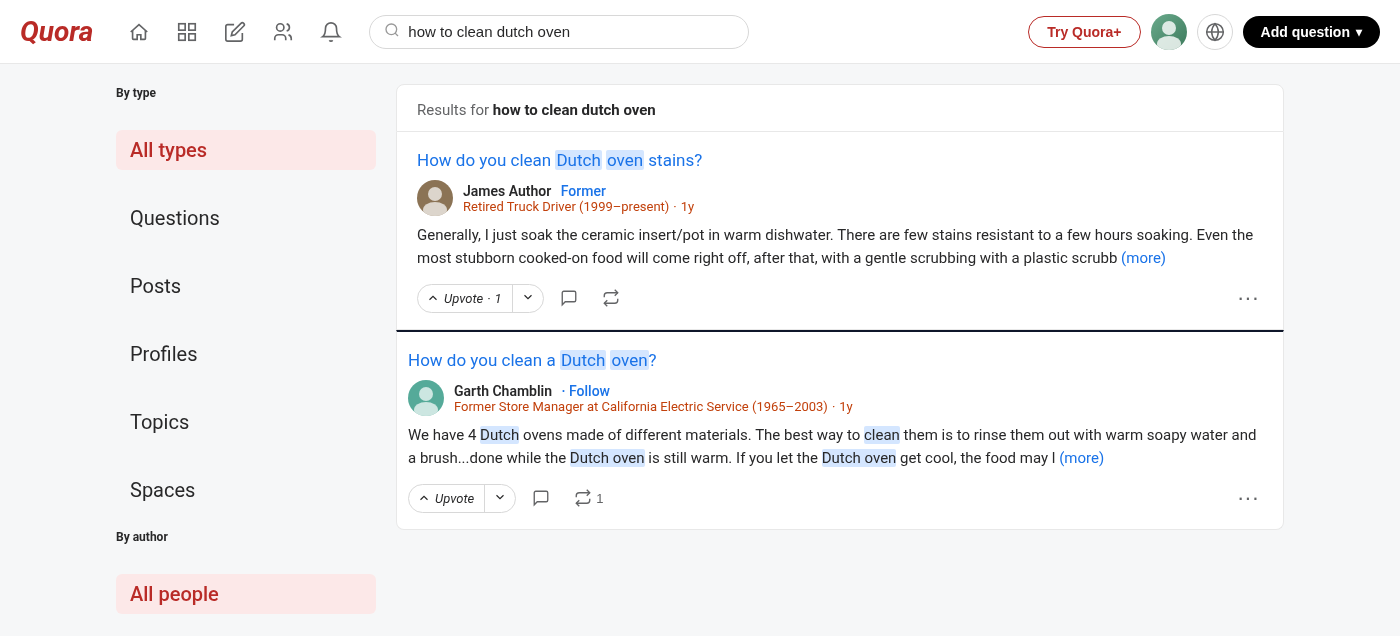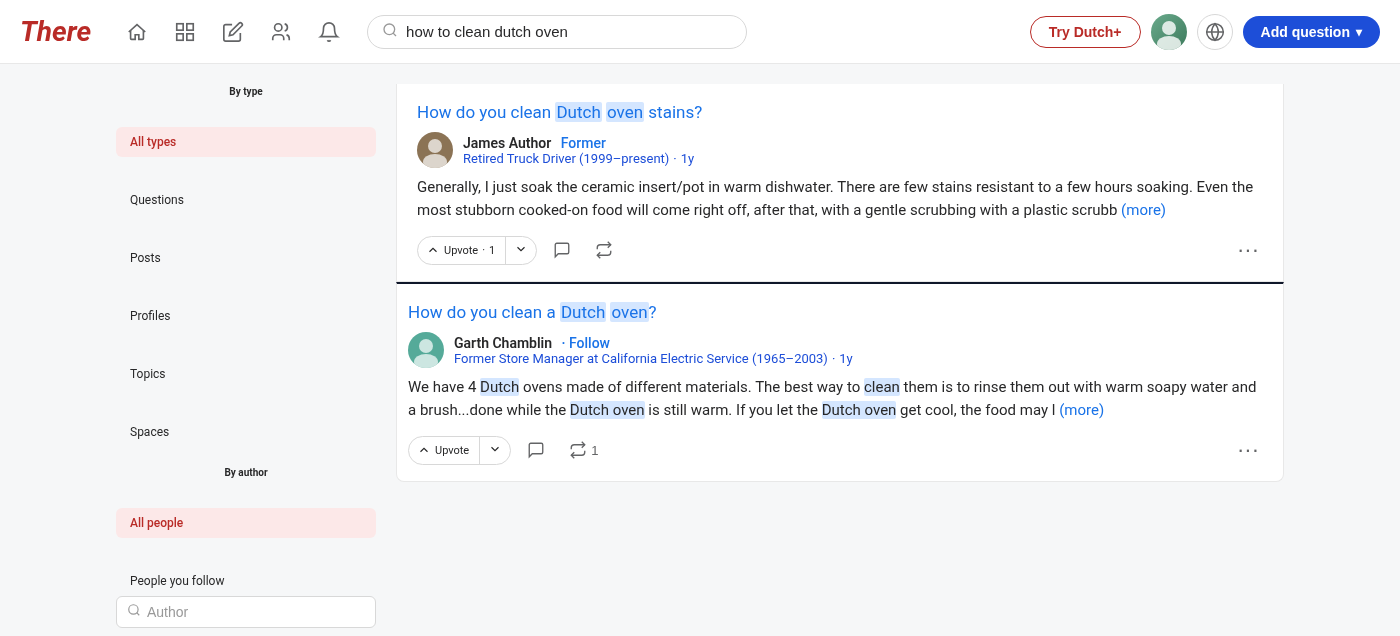--- a/index.html
+++ b/index.html
@@ -89,21 +89,21 @@
       font-size: 14px; color: #fff; font-weight: 600;
     }
     .globe-btn {
       width: 36px; height: 36px;
       border-radius: 50%; border: 1.5px solid #d8d8d8;
       background: #fff; cursor: pointer;
       display: flex; align-items: center; justify-content: center;
       font-size: 18px; color: #636466;
     }
     .add-question-btn {
-      background: #1d4ed8;
+      background: #000000;
       color: #fff;
       border: none;
       border-radius: 20px;
       padding: 8px 18px;
       font-size: 14px;
       font-weight: 600;
       cursor: pointer;
       display: flex;
       align-items: center;
       gap: 6px;
@@ -121,33 +121,32 @@
 
     
     .sidebar {
       width: 260px;
       flex-shrink: 0;
     }
     .filter-section {
       margin-bottom: 18px;
     }
     .filter-section-title {
-      font-size: 10px;
+      font-size: 12px;
       font-weight: 700;
       color: #282829;
       margin-bottom: 8px;
       padding: 2px 0;
-      text-align: center;
     }
     .filter-item {
       display: block;
       padding: 8px 14px;
       border-radius: 6px;
       cursor: pointer;
-      font-size: 12px;
+      font-size: 20px;
       color: #282829;
       text-decoration: none;
       transition: background 0.15s;
       margin-top: 28px;
     }
     .filter-item.active {
       background: #fce8e8;
       color: #b92b27;
       font-weight: 500;
     }
@@ -212,21 +211,21 @@
       width: 36px; height: 36px; border-radius: 50%;
       background: #6ca; flex-shrink: 0;
       overflow: hidden; display: flex; align-items: center;
       justify-content: center; color: #fff; font-weight: 600; font-size: 14px;
     }
     .author-avatar.green { background: #5a9; }
     .author-avatar.brown { background: #8b7355; }
     .author-info { font-size: 14px; }
     .author-name { font-weight: 600; color: #282829; }
     .follow-link { color: #1a73e8; font-weight: 500; margin-left: 6px; cursor: pointer; }
-    .author-meta { color: #1d4ed8; font-size: 13px; }
+    .author-meta { color: #c2410c; font-size: 13px; }
     .author-meta .dot { margin: 0 4px; }
 
     .result-text {
       font-size: 15px;
       color: #282829;
       line-height: 1.5;
       margin-bottom: 12px;
     }
     .result-text .highlight { background: #d4e6ff; border-radius: 2px; }
     .result-text .more-link { color: #1a73e8; cursor: pointer; }
@@ -235,23 +234,24 @@
       display: flex;
       align-items: center;
       gap: 8px;
     }
     .vote-btn {
       display: flex;
       border: 1.5px solid #d8d8d8;
       border-radius: 20px;
       background: #fff;
       cursor: pointer;
-      font-size: 11px;
+      font-size: 13px;
       color: #282829;
       overflow: hidden;
+      font-style: italic;
     }
     .vote-up {
       padding: 5px 10px 5px 8px;
       display: flex; align-items: center; gap: 4px;
     }
     .vote-down {
       padding: 5px 8px;
       border-left: 1.5px solid #d8d8d8;
     }
     .icon-btn {
@@ -264,21 +264,21 @@
       margin-left: auto;
       color: #636466; font-size: 22px; cursor: pointer;
       padding: 0 4px;
       background: none; border: none;
     }
   </style>
 </head>
 <body>
 
 <header class="header">
-  <div class="logo">There</div>
+  <div class="logo">Quora</div>
 
   <nav class="nav-icons">
     <button class="nav-icon-btn" title="Home">
       <svg width="22" height="22" viewBox="0 0 24 24" fill="none" stroke="currentColor" stroke-width="1.8">
           <path d="M3 12L12 4l9 8"></path>
           <path d="M5 10v9a1 1 0 001 1h4v-5h4v5h4a1 1 0 001-1v-9"></path>
         </svg>
     </button>
     <button class="nav-icon-btn" title="Feed">
       <svg width="22" height="22" viewBox="0 0 24 24" fill="none" stroke="currentColor" stroke-width="1.8">
@@ -314,21 +314,21 @@
     <span class="search-icon-svg">
       <svg width="16" height="16" viewBox="0 0 24 24" fill="none" stroke="currentColor" stroke-width="2">
           <circle cx="11" cy="11" r="8"></circle>
           <line x1="21" y1="21" x2="16.65" y2="16.65"></line>
         </svg>
     </span>
     <input type="text" value="how to clean dutch oven" style="">
   </div>
 
   <div class="header-right">
-    <button class="try-quora-btn">Try Dutch+</button>
+    <button class="try-quora-btn">Try Quora+</button>
     <div class="avatar-circle" style="background: linear-gradient(135deg,#6aaa8c,#3d7a5c);">
       <svg width="36" height="36" viewBox="0 0 36 36">
           <circle cx="18" cy="14" r="7" fill="#fff" opacity="0.8"></circle>
           <ellipse cx="18" cy="30" rx="12" ry="8" fill="#fff" opacity="0.8"></ellipse>
         </svg>
     </div>
     <button class="globe-btn" title="Language">
       <svg width="20" height="20" viewBox="0 0 24 24" fill="none" stroke="currentColor" stroke-width="1.8">
           <circle cx="12" cy="12" r="10"></circle>
           <line x1="2" y1="12" x2="22" y2="12"></line>
@@ -371,20 +371,23 @@
       </div>
     </div>
 
     <div class="filter-section">
       <div class="filter-section-title">By time</div>
     </div>
 
   </aside>
 
   <main class="results-panel">
+    <div class="results-header">
+      <span>Results for </span><strong>how to clean dutch oven</strong>
+    </div>
 
     <div class="result-card">
       <div class="result-title">
         How do you clean <span class="highlight">Dutch</span> <span class="highlight">oven</span> stains?
       </div>
       <div class="author-row">
         <div class="author-avatar brown">
           <svg width="36" height="36" viewBox="0 0 36 36">
               <circle cx="18" cy="14" r="7" fill="#fff" opacity="0.7"></circle>
               <ellipse cx="18" cy="30" rx="12" ry="8" fill="#fff" opacity="0.7"></ellipse>

